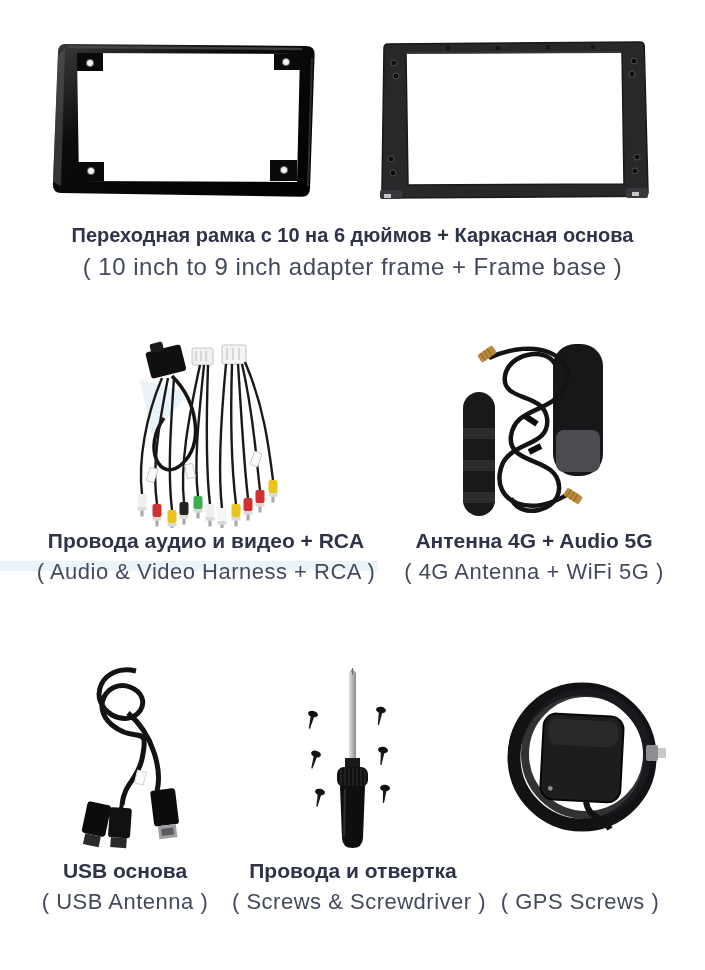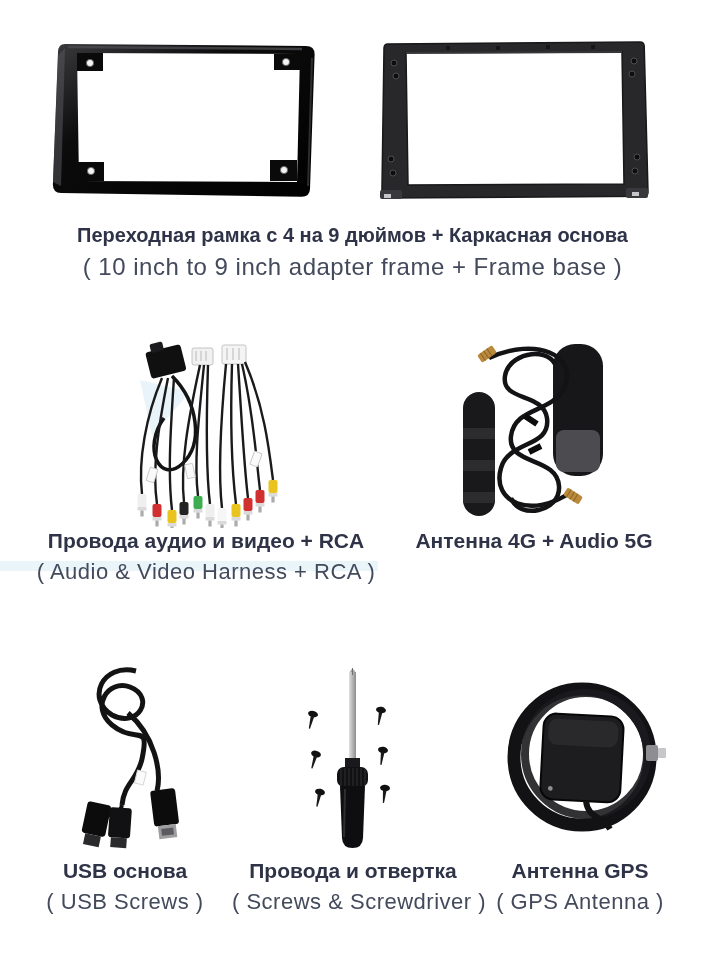--- a/index.html
+++ b/index.html
@@ -65,21 +65,21 @@
         <circle cx="256" cy="34" r="3" fill="#0d0d0e" stroke="#4e4e52"></circle>
       <circle cx="261" cy="117" r="3" fill="#0d0d0e" stroke="#4e4e52"></circle>
         <circle cx="259" cy="131" r="3" fill="#0d0d0e" stroke="#4e4e52"></circle>
       <rect x="4" y="150" width="22" height="9" rx="2" fill="#39393d"></rect>
       <rect x="250" y="148" width="22" height="10" rx="2" fill="#39393d"></rect>
       <rect x="8" y="154" width="7" height="4" fill="#c6c6c8"></rect>
         <rect x="256" y="152" width="7" height="4" fill="#c6c6c8"></rect>
     </g>
   </svg>
 
-  <div class="cap title-ru" style="left:0;top:222px;width:705px">Переходная рамка с 4 на 9 дюймов + Каркасная основа</div>
+  <div class="cap title-ru" style="left:0;top:222px;width:705px">Переходная рамка с 10 на 6 дюймов + Каркасная основа</div>
   <div class="cap title-en" style="left:0;top:252px;width:705px">( 10 inch to 9 inch adapter frame + Frame base )</div>
 
   <svg class="photo" style="left:126px;top:336px" width="162" height="192" viewBox="0 0 162 192">
     <defs>
       <g id="rca">
         <rect x="-4.5" y="0" width="9" height="13" rx="2"></rect>
         <rect x="-4.5" y="13" width="9" height="3.5" fill="#dadada"></rect>
         <rect x="-1.6" y="16.5" width="3.2" height="6" fill="#ababab"></rect>
       </g>
     </defs>
@@ -151,20 +151,21 @@
       <g transform="translate(120,162) rotate(32)">
         <rect x="-9" y="-4.5" width="18" height="9" rx="2" fill="#b9893c"></rect>
         <path d="M-5,-4.5 v9 M-1,-4.5 v9 M3,-4.5 v9" stroke="#8f6526" stroke-width="1" fill="none"></path>
       </g>
     </g>
   </svg>
 
   <div class="cap cap-ru" style="left:20px;top:528px;width:372px">Провода аудио и видео + RCA</div>
   <div class="cap cap-en" style="left:20px;top:558px;width:372px">( Audio &amp; Video Harness + RCA )</div>
   <div class="cap cap-ru" style="left:386px;top:528px;width:296px">Антенна 4G + Audio 5G</div>
+  <div class="cap cap-en" style="left:386px;top:558px;width:296px">( 4G Antenna + WiFi 5G )</div>
 
   <svg class="photo" style="left:62px;top:663px" width="145" height="192" viewBox="0 0 145 192">
     <g>
       <g stroke="#131314" fill="none">
         <path stroke-width="5" d="M74,8 C40,0 24,36 50,52 C76,66 94,34 68,24 C46,16 28,44 50,62 C74,82 88,58 80,96 C75,118 62,120 60,142"></path>
         <path stroke-width="5" d="M66,50 C92,72 100,108 95,128"></path>
         <path stroke-width="4" d="M60,142 C58,152 48,154 42,150"></path>
       </g>
       <rect x="74" y="108" width="9" height="13" fill="#fbfbfb" stroke="#d5d5d5" transform="rotate(14 78 114)"></rect>
       <g transform="translate(26,138) rotate(12)">
@@ -239,21 +240,20 @@
       <g transform="rotate(3 92 94)">
         <rect x="52" y="52" width="80" height="86" rx="13" fill="#1d1d20" stroke="#070708" stroke-width="2"></rect>
         <rect x="57" y="57" width="70" height="26" rx="9" fill="#323236" opacity="0.6"></rect>
         <circle cx="62" cy="127" r="2.4" fill="#8e8e90"></circle>
       </g>
       <path d="M96,138 C98,156 112,152 120,166" stroke="#121214" stroke-width="6" fill="none"></path>
     </g>
   </svg>
 
   <div class="cap cap-ru" style="left:20px;top:858px;width:210px">USB основа</div>
-  <div class="cap cap-en" style="left:20px;top:888px;width:210px">( USB Screws )</div>
+  <div class="cap cap-en" style="left:20px;top:888px;width:210px">( USB Antenna )</div>
 
   <div class="cap cap-ru" style="left:232px;top:858px;width:242px">Провода и отвертка</div>
   <div class="cap cap-en" style="left:232px;top:888px;width:242px">( Screws &amp; Screwdriver )</div>
 
-  <div class="cap cap-ru" style="left:468px;top:858px;width:224px">Антенна GPS</div>
-  <div class="cap cap-en" style="left:468px;top:888px;width:224px">( GPS Antenna )</div>
+  <div class="cap cap-en" style="left:468px;top:888px;width:224px">( GPS Screws )</div>
 
 </div>
 
 </body></html>

